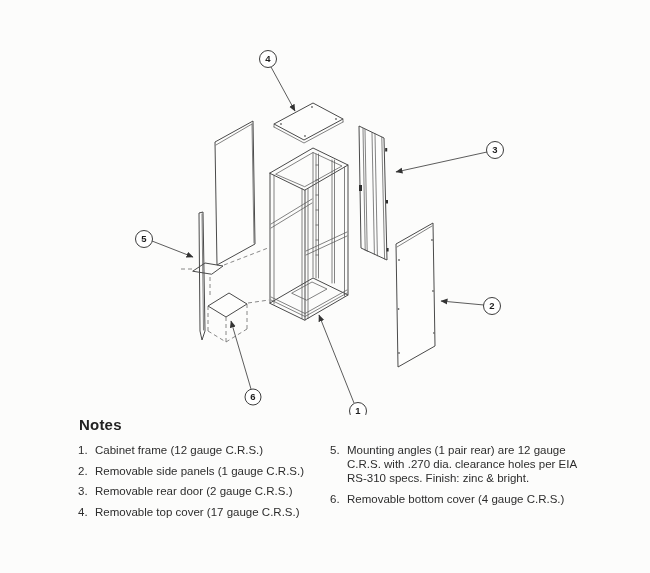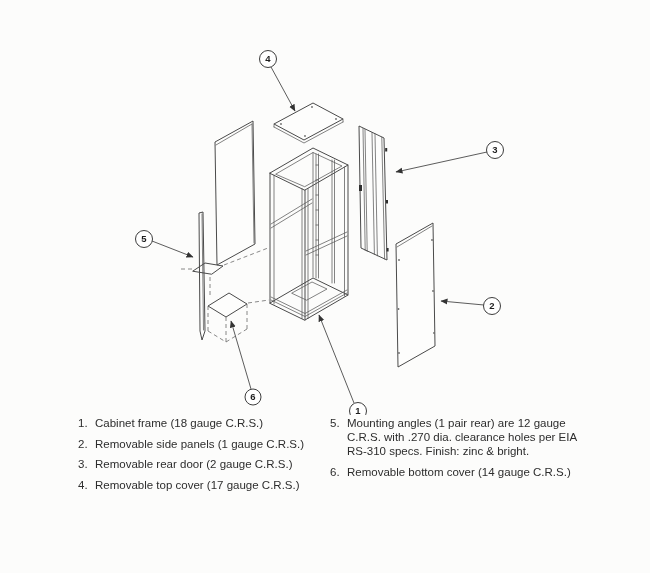--- a/index.html
+++ b/index.html
@@ -173,25 +173,26 @@
       <text class="balloon-num" x="144" y="242.4">5</text>
     </g>
     <g>
       <line class="leader" x1="251" y1="389" x2="231" y2="321" marker-end="url(#ah)"></line>
       <circle class="balloon-circle" cx="253" cy="397" r="8"></circle>
       <text class="balloon-num" x="253" y="400.4">6</text>
     </g>
   </svg>
 
   <div class="notes">
+    <h2>Notes</h2>
     <div class="cols">
       <div class="col-left">
         <div class="note-row">
           <span class="note-num">1.</span>
-          <span class="note-text">Cabinet frame (18 gauge C.R.S.)</span>
+          <span class="note-text">Cabinet frame (12 gauge C.R.S.)</span>
         </div>
         <div class="note-row">
           <span class="note-num">2.</span>
           <span class="note-text">Removable side panels (1 gauge C.R.S.)</span>
         </div>
         <div class="note-row">
           <span class="note-num">3.</span>
           <span class="note-text">Removable rear door (2 gauge C.R.S.)</span>
         </div>
         <div class="note-row">
@@ -199,19 +200,19 @@
           <span class="note-text">Removable top cover (17 gauge C.R.S.)</span>
         </div>
       </div>
       <div class="col-right">
         <div class="note-row">
           <span class="note-num">5.</span>
           <span class="note-text">Mounting angles (1 pair rear) are 12 gauge C.R.S. with .270 dia. clearance holes per EIA RS-310 specs. Finish: zinc &amp; bright.</span>
         </div>
         <div class="note-row">
           <span class="note-num">6.</span>
-          <span class="note-text">Removable bottom cover (14 gauge C.R.S.)</span>
+          <span class="note-text">Removable bottom cover (4 gauge C.R.S.)</span>
         </div>
       </div>
     </div>
   </div>
 
 </div>
 
 </body></html>

